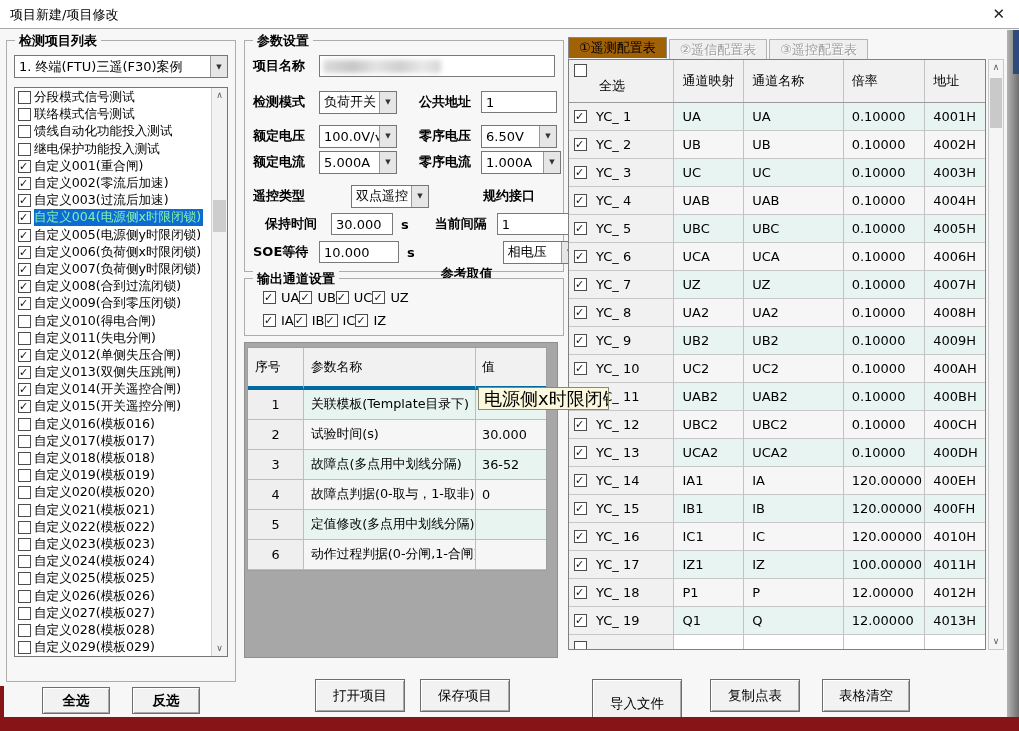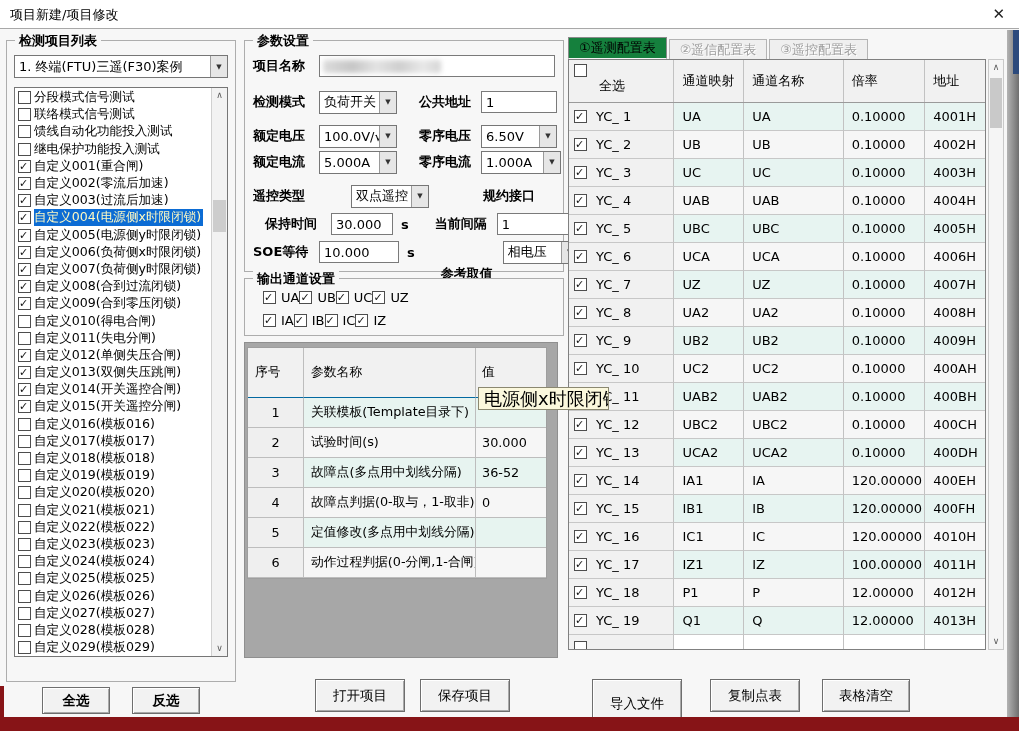--- a/index.html
+++ b/index.html
@@ -20,21 +20,21 @@
   #left-group { left:6px; top:40px; width:230px; height:642px; }
   .combo { position:absolute; display:flex; align-items:center; border:1px solid #767676; background:#fff; height:23px; overflow:hidden; }
   .combo-text { flex:1; padding-left:4px; white-space:nowrap; overflow:hidden; font-size:13px; }
   .combo-btn { width:17px; height:100%; background:#e6e6e6; border-left:1px solid #9a9a9a; display:flex; align-items:center; justify-content:center; font-size:7px; color:#333; }
   #case-combo { left:7px; top:14px; width:214px; }
 
   .listbox { position:absolute; left:7px; top:46px; width:214px; height:570px; border:1px solid #767676; background:#fff; }
   .list-inner { position:absolute; left:1px; top:1px; right:16px; bottom:1px; overflow:hidden; }
   .list-item { display:flex; align-items:center; height:17.2px; padding-left:2px; white-space:nowrap; overflow:hidden; }
   .list-item .li-label { margin-left:3px; font-size:12.6px; letter-spacing:0; }
-  .list-item.selected .li-label { background:#0c6cd4; color:#fef9c3; padding-right:2px; }
+  .list-item.selected .li-label { background:#0c6cd4; color:#86efac; padding-right:2px; }
 
   .cb { display:inline-block; width:13px; height:13px; min-width:13px; border:1px solid #4d4d4d; background:#fff; position:relative; }
   .cb.checked::after { content:"✓"; position:absolute; left:0; top:-1px; width:11px; font-size:11px; font-weight:bold; color:#111; line-height:13px; }
 
   .vscroll { position:absolute; right:0; top:0; width:16px; height:100%; background:#f2f2f2; border-left:1px solid #d0d0d0; }
   .vscroll .arr { position:absolute; left:0; width:100%; text-align:center; font-size:9px; color:#5a5a5a; line-height:15px; }
   .vscroll .arr.up { top:0; }
   .vscroll .arr.down { bottom:0; }
   .vscroll .thumb { position:absolute; left:1px; width:13px; background:#cdcdcd; }
 
@@ -58,34 +58,34 @@
   .chitem .ch-label { font-size:13px; }
 
   
   #ptable-wrap { position:absolute; left:244px; top:342px; width:314px; height:316px; background:#a7a7a7; border:1px solid #8f8f8f; }
   #ptable { position:absolute; left:2px; top:4px; width:300px; background:#fff; border:1px solid #9e9e9e; }
   .prow-h, .p-row { display:flex; }
   .p-cell { border-right:1px solid #bdbdbd; border-bottom:1px solid #bdbdbd; overflow:hidden; white-space:nowrap; display:flex; align-items:center; font-size:12.8px; }
   .p-c0 { width:56px; justify-content:center; }
   .p-c1 { width:172px; padding-left:7px; }
   .p-c2 { width:70px; padding-left:6px; border-right:none; }
-  .prow-h .p-cell { height:50px; background:#f1f1f1; border-bottom:1px solid #0369a1; }
+  .prow-h .p-cell { height:42px; background:#f1f1f1; border-bottom:4px solid #0369a1; }
   .prow-h .p-c0 { justify-content:flex-start; padding-left:7px; }
   .p-row .p-cell { height:30px; }
   .p-row:nth-child(odd) .p-c1, .p-row:nth-child(odd) .p-c2 { background:#e7f4f0; }
   .p-row:nth-child(even) .p-c1, .p-row:nth-child(even) .p-c2 { background:#f6f6f6; }
   .p-row .p-c0 { background:#efefef; }
 
   
   #tooltip { position:absolute; left:478px; top:387px; width:131px; height:23px; background:#fbf8dd; border:1px solid #8b8870; font-size:18px; line-height:21px; padding-left:5px; white-space:nowrap; overflow:hidden; z-index:30; }
 
   
   #tabs { position:absolute; left:568px; top:37px; height:22px; display:flex; }
   .tab { height:20px; margin-top:2px; padding:0 10px; display:flex; align-items:center; font-size:13px; color:#9d9d9d; background:#efefef; border:1px solid #b4b4b4; border-bottom:none; margin-right:2px; text-shadow:1px 1px 0 #fff; white-space:nowrap; }
-  .tab.active { height:22px; margin-top:0; background:#15803d; color:#000; border:1px solid #8a8a8a; border-bottom:1px solid #f7f7f7; text-shadow:none; z-index:5; }
+  .tab.active { height:22px; margin-top:0; background:#a16207; color:#000; border:1px solid #8a8a8a; border-bottom:1px solid #f7f7f7; text-shadow:none; z-index:5; }
 
   
   #yctable { position:absolute; left:568px; top:59px; width:418px; height:591px; border:1px solid #808080; background:#fff; overflow:hidden; }
   .yc-hrow { display:flex; height:43px; background:#f1f1f1; border-bottom:1px solid #9a9a9a; position:relative; }
   .yc-cell { border-right:1px solid #c2c2c2; display:flex; align-items:center; overflow:hidden; white-space:nowrap; font-size:13px; }
   .yc-c0 { width:106px; position:relative; }
   .yc-c1 { width:70px; padding-left:8px;text-align:center; }
   .yc-c2 { width:100px; padding-left:8px; }
   .yc-c3 { width:82px; padding-left:8px; }
   .yc-c4 { width:60px; padding-left:8px; border-right:none; }

